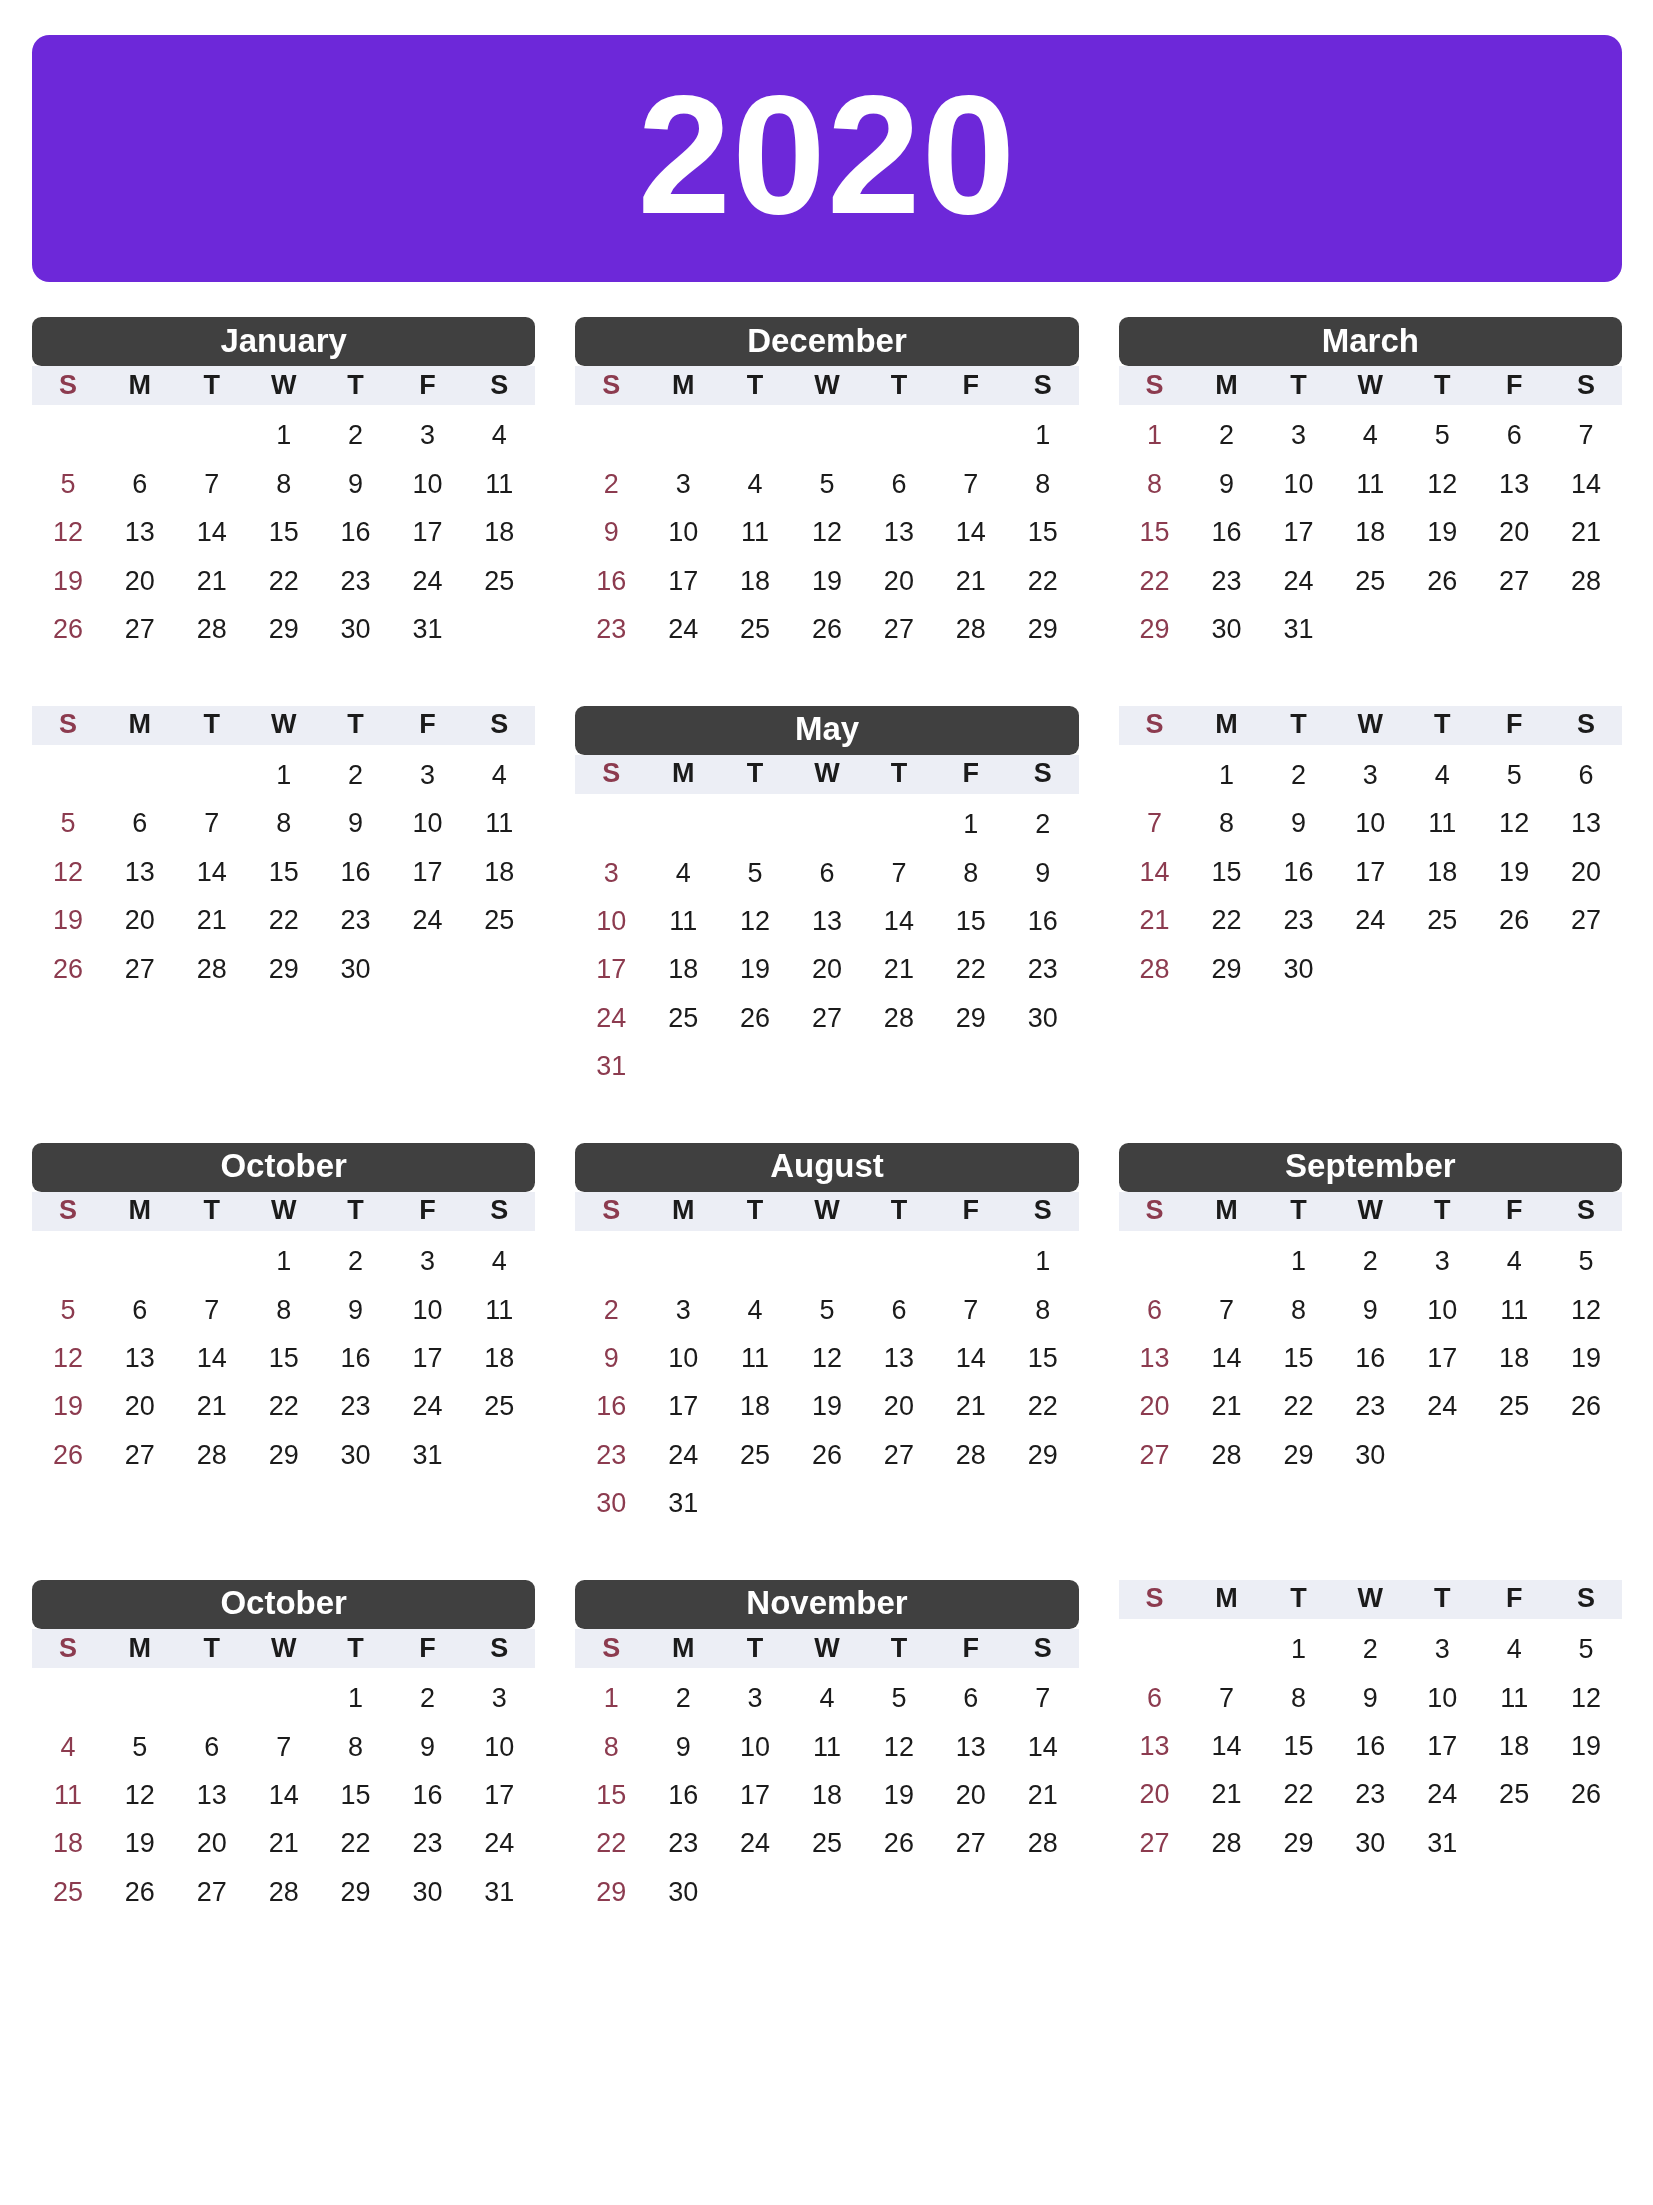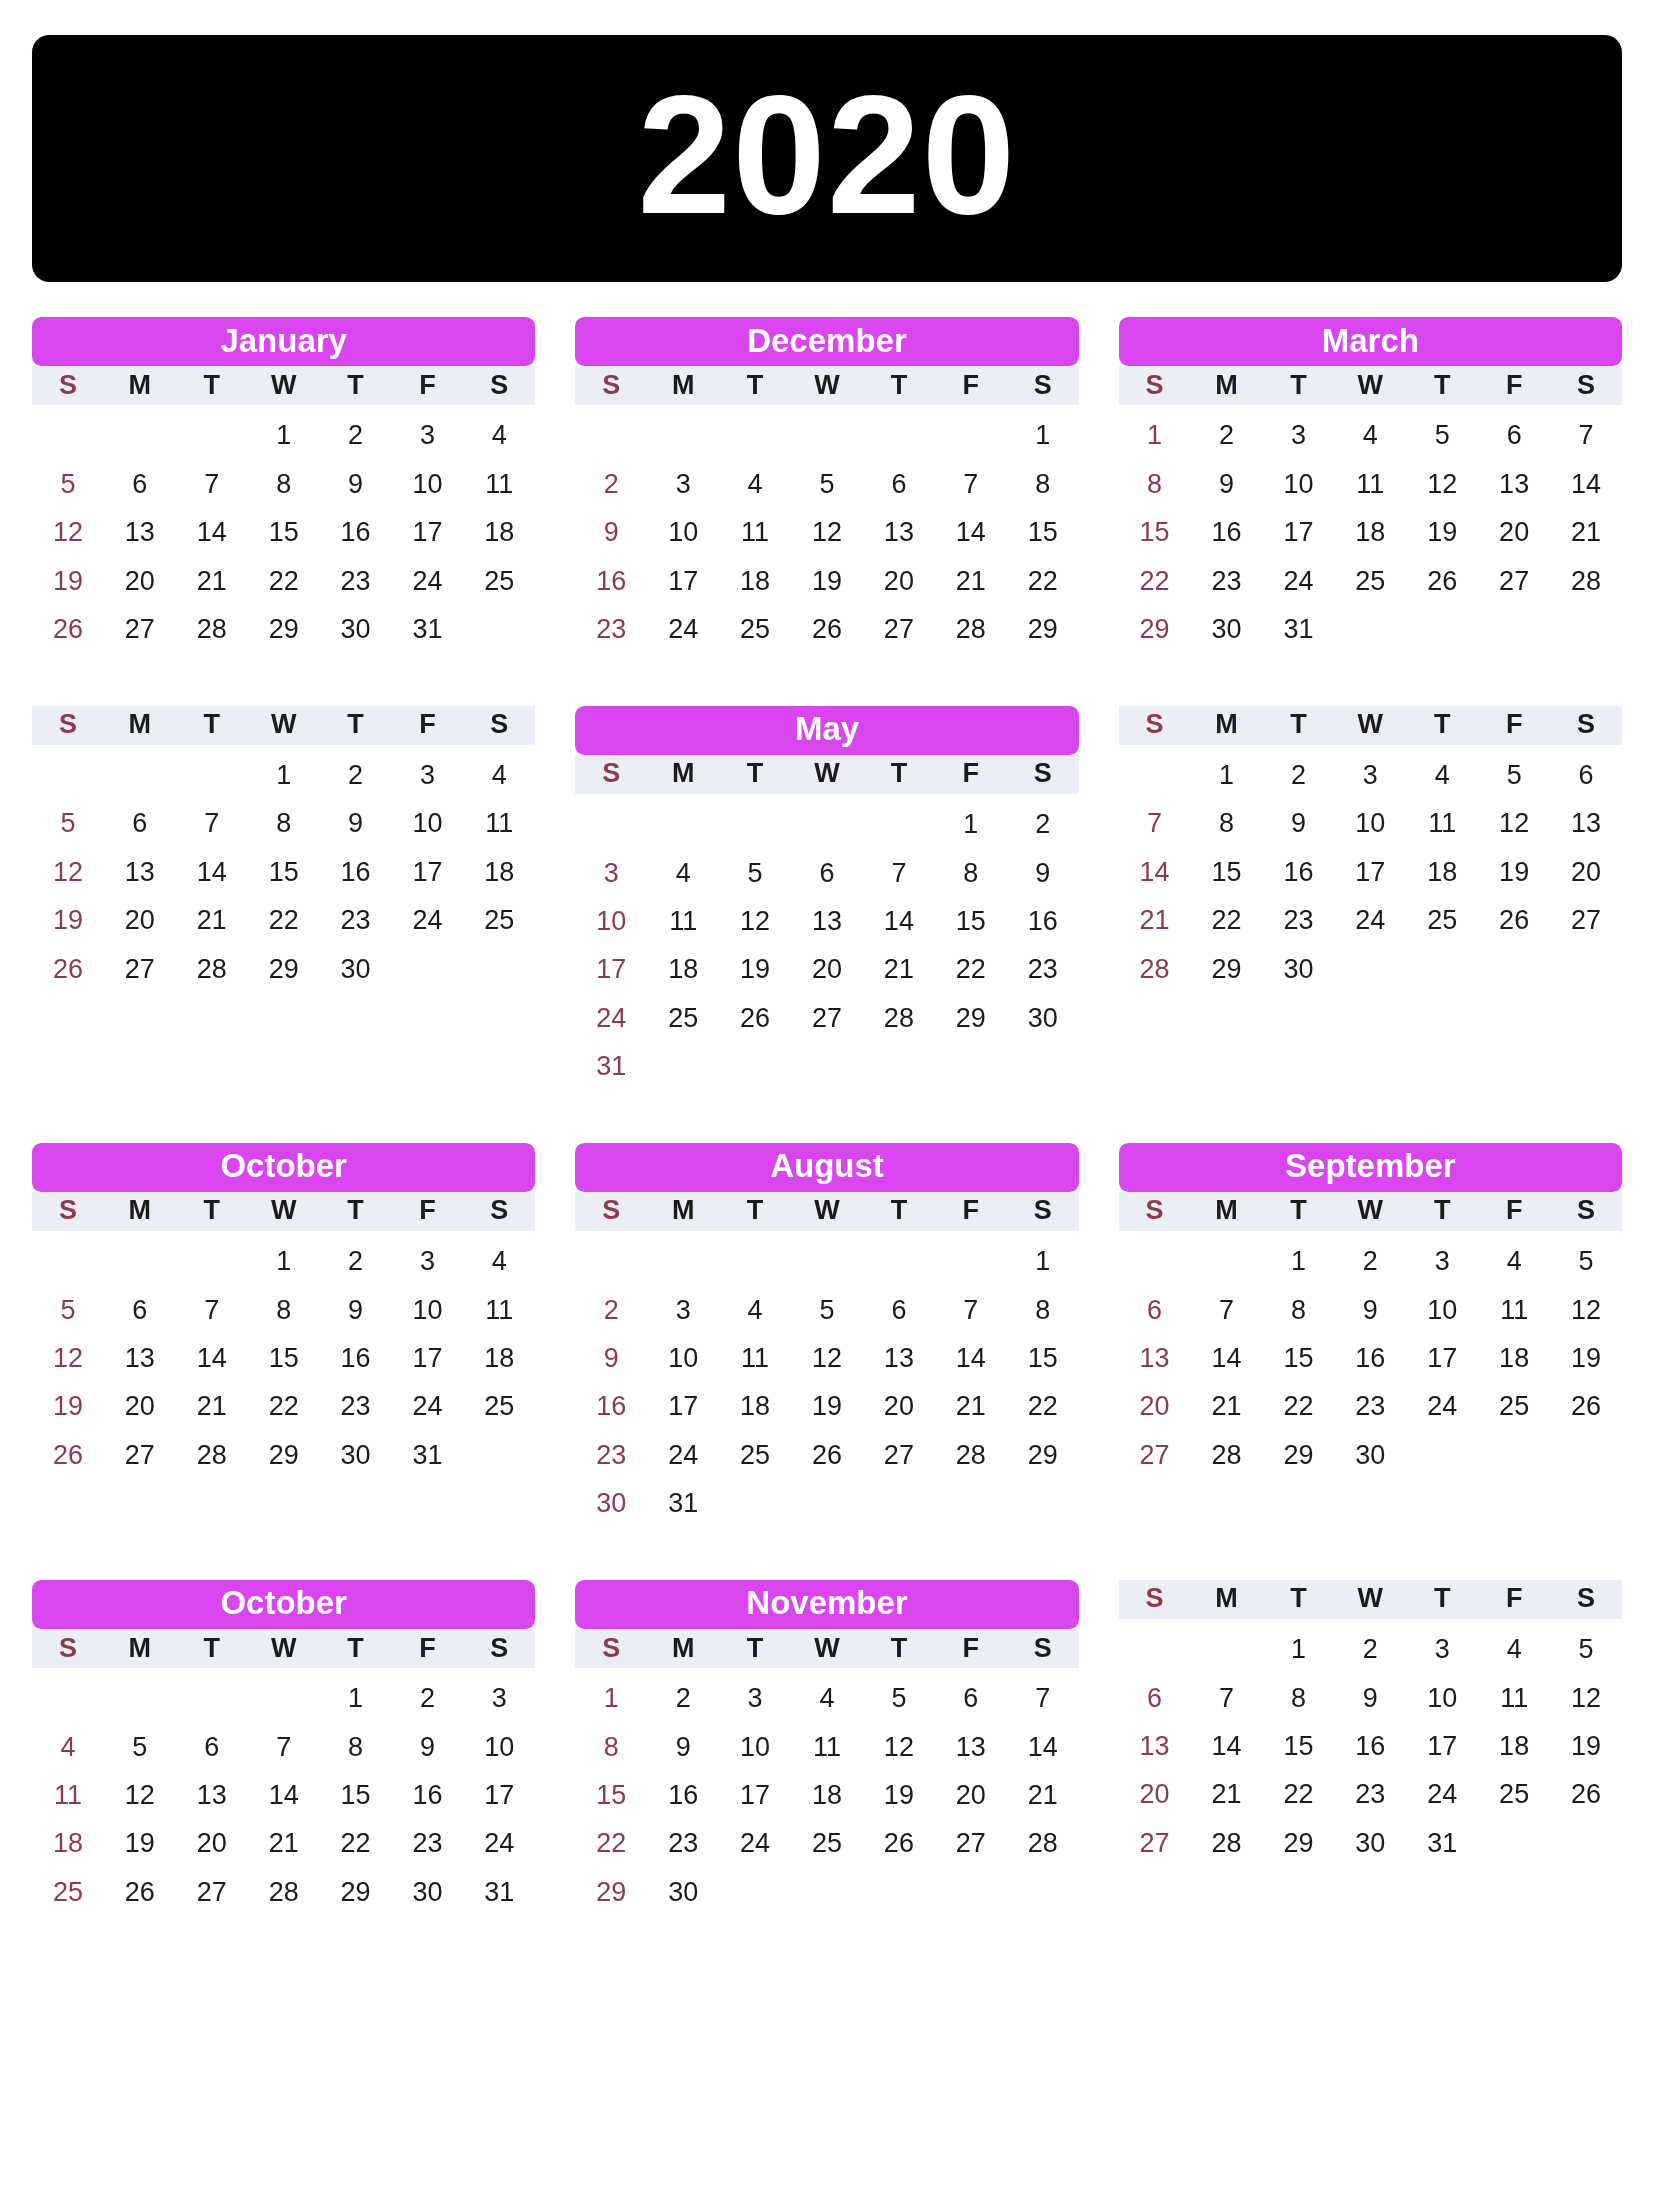--- a/index.html
+++ b/index.html
@@ -16,21 +16,21 @@
   .page {
     position: relative;
     width: 1654px;
     height: 2205px;
     box-sizing: border-box;
     padding: 35px 32px 0 32px;
   }
 
   
   .year-banner {
-    background: #000000;
+    background: #6d28d9;
     border-radius: 17.4px;
     height: 247px;
     display: flex;
     align-items: center;
     justify-content: center;
     margin: 0 0 35px 0;
   }
   .year-banner .year-text {
     color: #ffffff;
     font-size: 168px;
@@ -45,21 +45,21 @@
     display: grid;
     grid-template-columns: repeat(3, 1fr);
     column-gap: 40px;
     row-gap: 52px;
   }
 
   .month {
     width: 100%;
   }
   .month-title {
-    background: #d946ef;
+    background: #404040;
     border-radius: 9.4px;
     color: #ffffff;
     font-size: 33px;
     font-weight: bold;
     text-align: center;
     padding: 6.7px 0 9.4px 0;
     line-height: 1;
   }
   .dow-row {
     background: #eceef5;

